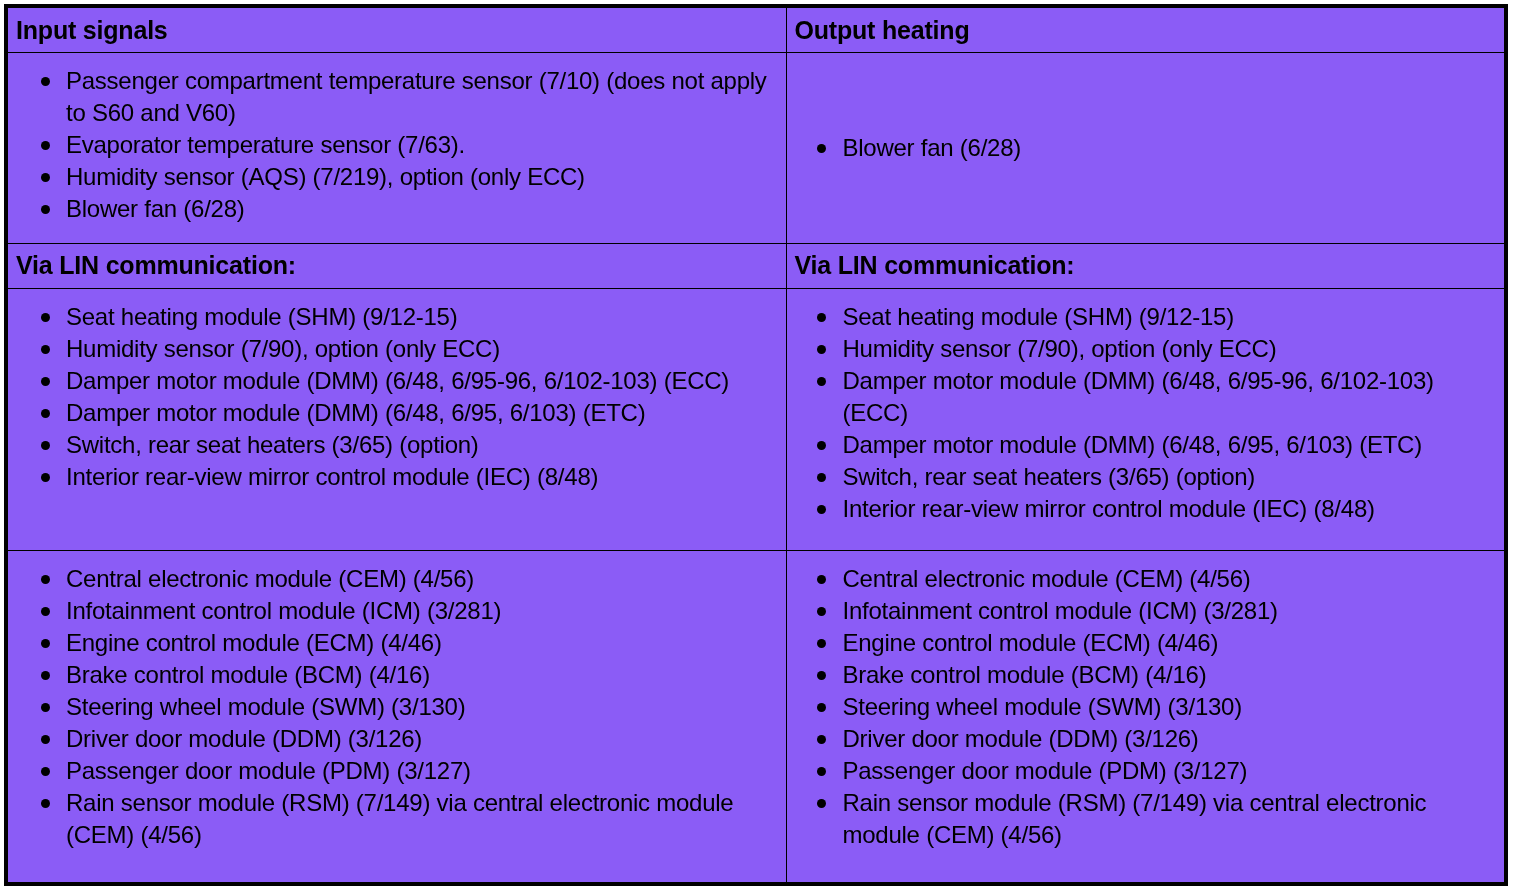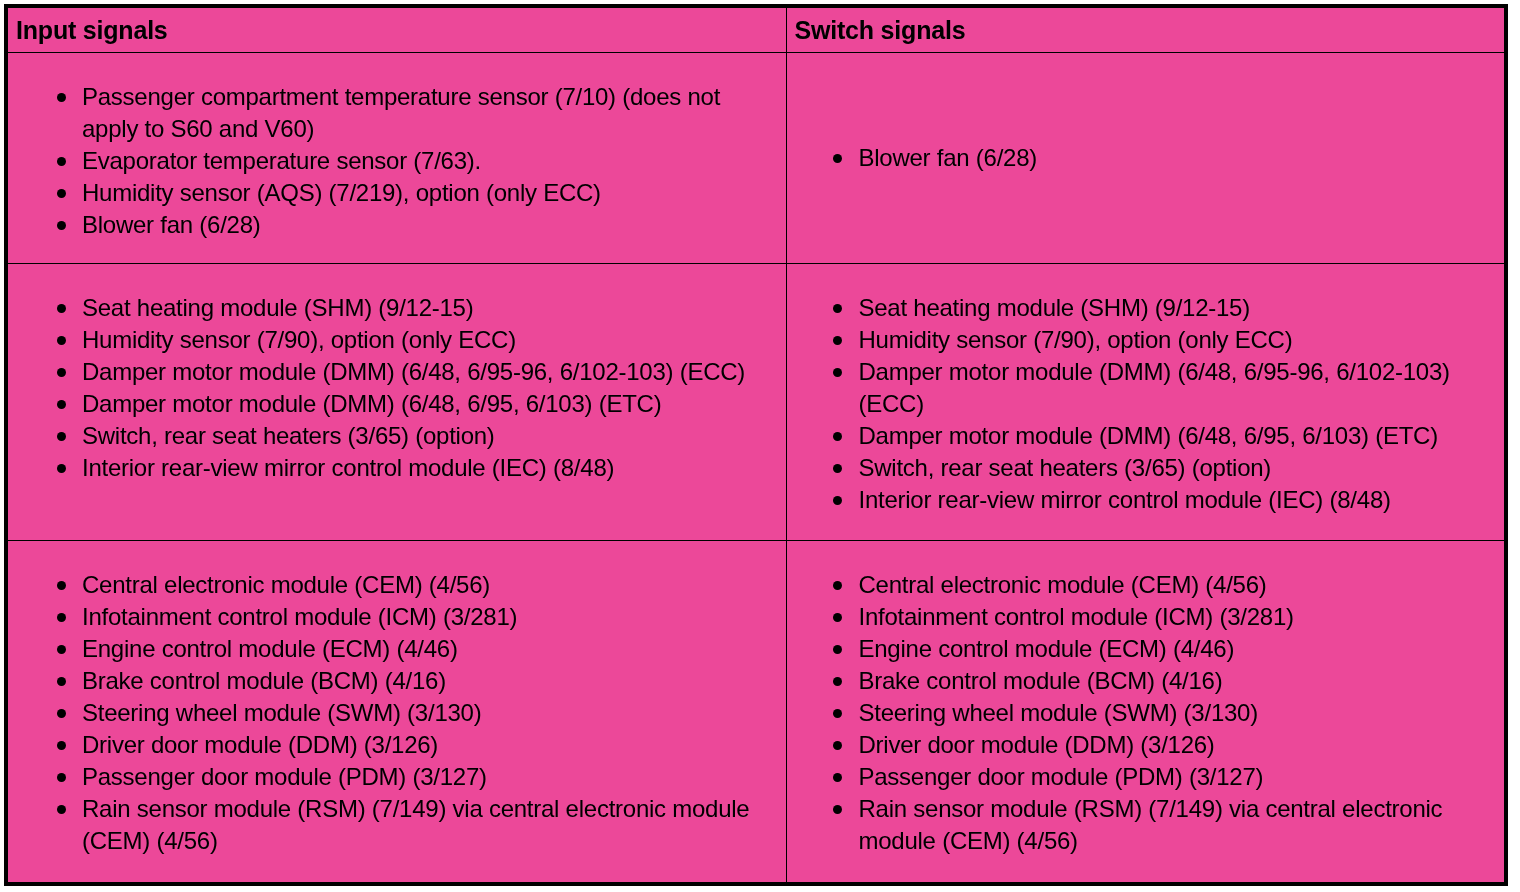--- a/index.html
+++ b/index.html
@@ -32,21 +32,21 @@
     table-layout: fixed;
   }
 
   table.signal-table col.col-left  { width: 778px; }
   table.signal-table col.col-right { width: 718px; }
 
   table.signal-table td {
     border: 1px solid #000000;
     vertical-align: top;
     padding: 0;
-    background: #ec4899;
+    background: #8b5cf6;
   }
   
   table.signal-table tr:first-child td { border-top: none; }
   table.signal-table tr:last-child  td { border-bottom: none; }
   table.signal-table td:first-child { border-left: none; }
   table.signal-table td:last-child  { border-right: none; }
 
   .hdr-cell {
     height: 44px;
   }
@@ -65,21 +65,21 @@
     padding-left: 8px;
     letter-spacing: -0.2px;
     white-space: nowrap;
   }
 
   .list-cell { padding: 0; }
   .list-cell.center-v { vertical-align: middle; }
 
   ul.bullets {
     list-style: none;
-    margin: 16px;
+    margin: 0;
     padding: 0;
   }
   ul.bullets.pad-top { padding-top: 12px; }
 
   ul.bullets li {
     position: relative;
     font-size: 24px;
     line-height: 32px;
     padding-left: 58px;
     padding-right: 6px;
@@ -111,41 +111,49 @@
       <col class="col-left">
       <col class="col-right">
     </colgroup>
     <tbody>
 
       <tr>
         <td class="hdr-cell">
           <div class="hdr-text">Input signals</div>
         </td>
         <td class="hdr-cell right-col">
-          <div class="hdr-text">Switch signals</div>
+          <div class="hdr-text">Output heating</div>
         </td>
       </tr>
 
 
       <tr>
         <td class="list-cell">
           <ul class="bullets pad-top">
             <li>Passenger compartment temperature sensor (7/10) (does not apply to S60 and V60)</li>
             <li>Evaporator temperature sensor (7/63).</li>
             <li>Humidity sensor (AQS) (7/219), option (only ECC)</li>
             <li>Blower fan (6/28)</li>
           </ul>
         </td>
         <td class="list-cell center-v right-col single-item">
           <ul class="bullets">
             <li>Blower fan (6/28)</li>
           </ul>
         </td>
       </tr>
 
+      <tr>
+        <td class="hdr-cell">
+          <div class="sub-text">Via LIN communication:</div>
+        </td>
+        <td class="hdr-cell right-col">
+          <div class="sub-text">Via LIN communication:</div>
+        </td>
+      </tr>
 
       <tr>
         <td class="list-cell">
           <ul class="bullets pad-top">
             <li>Seat heating module (SHM) (9/12-15)</li>
             <li>Humidity sensor (7/90), option (only ECC)</li>
             <li>Damper motor module (DMM) (6/48, 6/95-96, 6/102-103) (ECC)</li>
             <li>Damper motor module (DMM) (6/48, 6/95, 6/103) (ETC)</li>
             <li>Switch, rear seat heaters (3/65) (option)</li>
             <li>Interior rear-view mirror control module (IEC) (8/48)</li>

